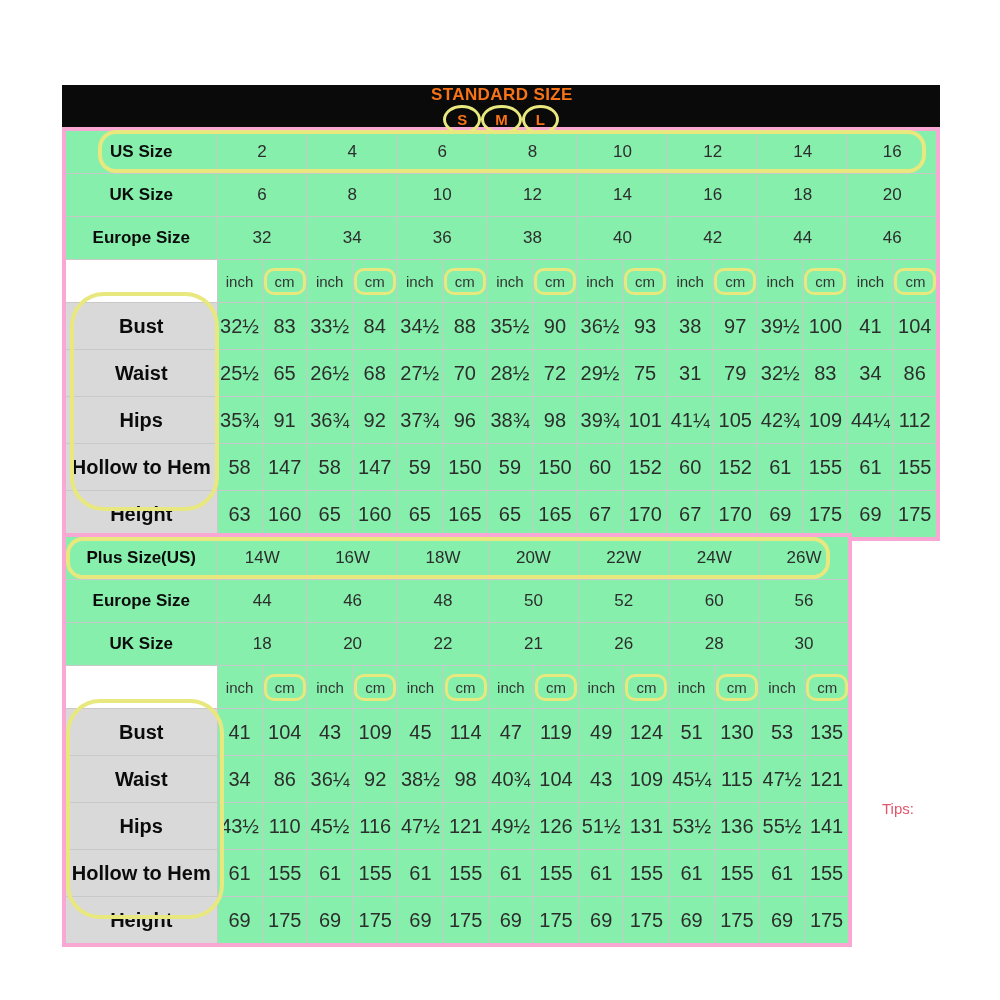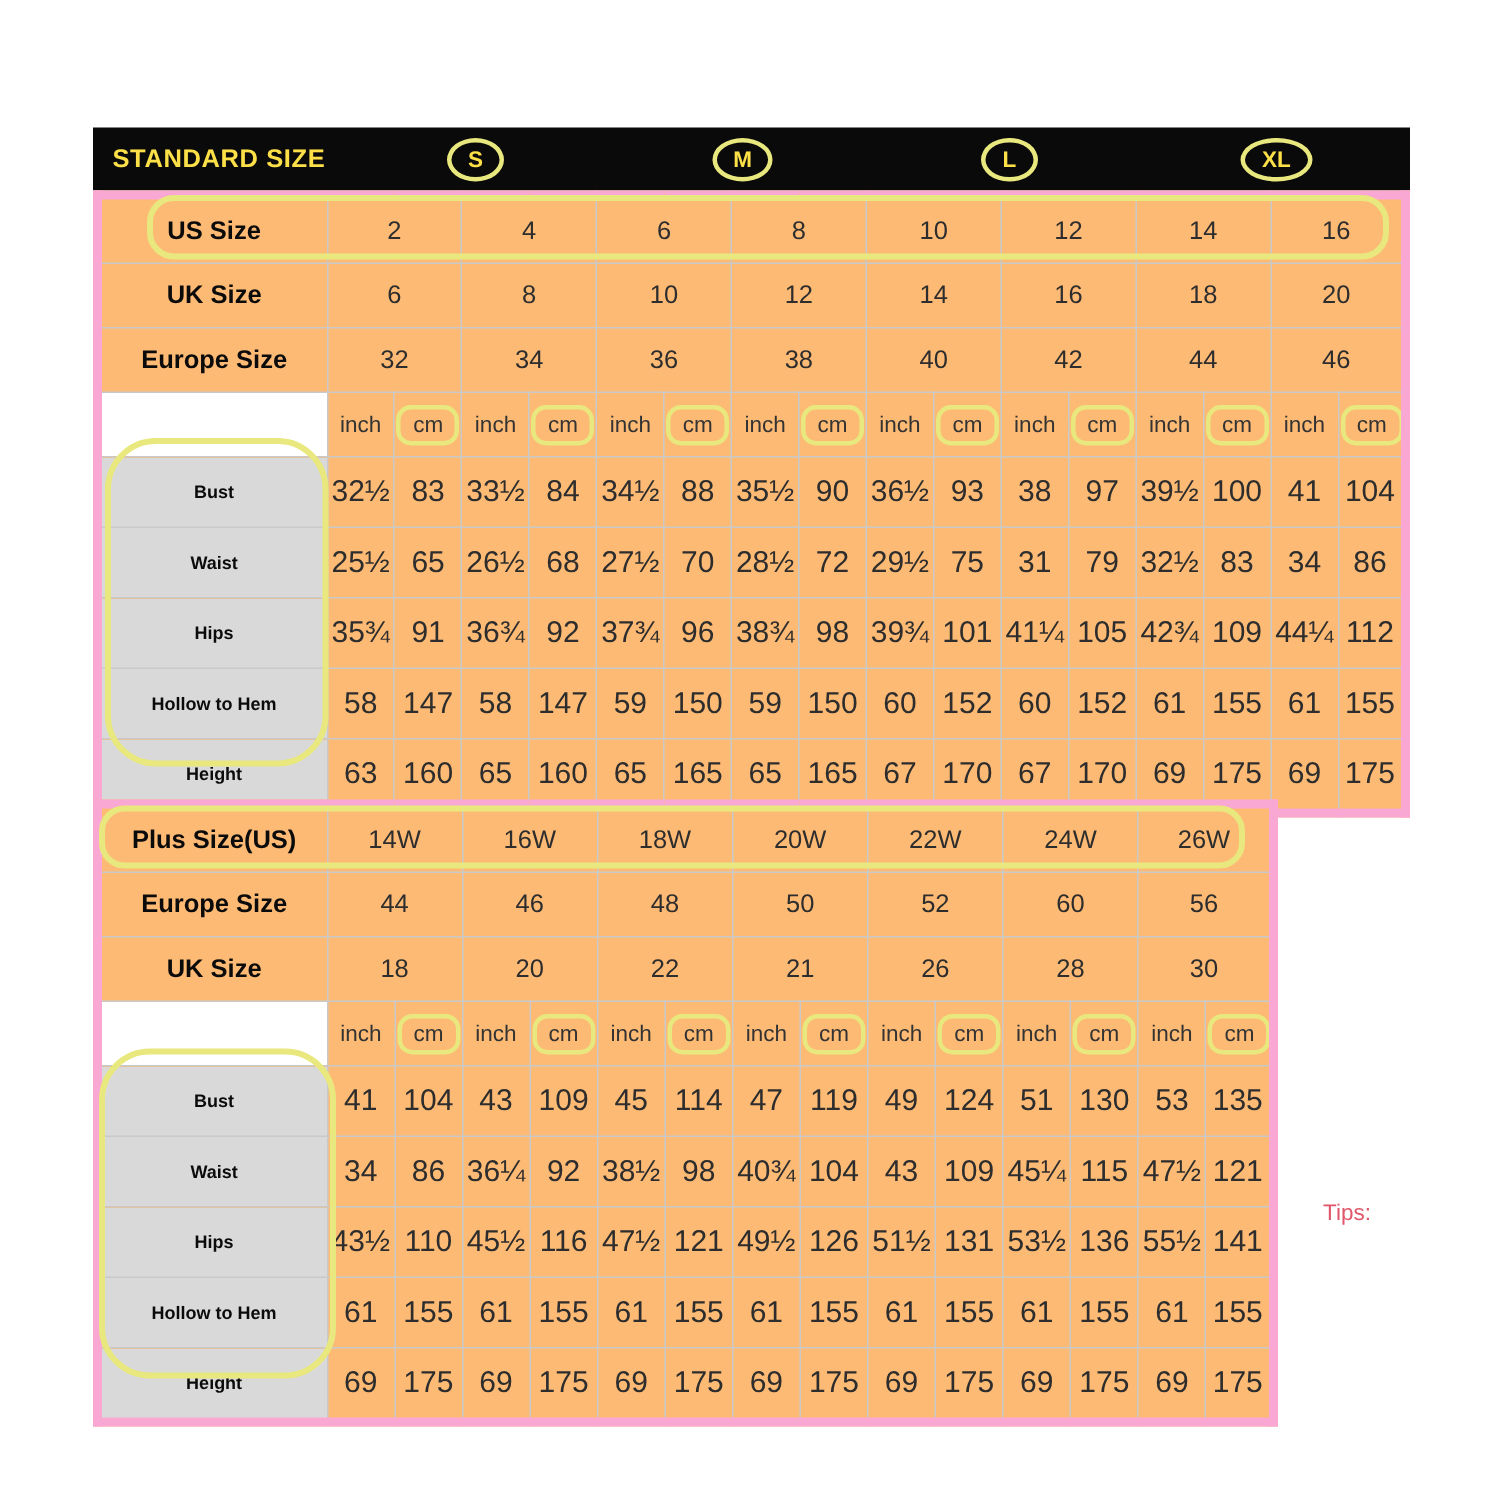--- a/index.html
+++ b/index.html
@@ -13,38 +13,38 @@
   body{
     width:1000px;height:1000px;position:relative;background:#ffffff;
     font-family:"Liberation Sans","DejaVu Sans",sans-serif;color:#2d2d2d;
   }
   .table-wrap{position:absolute;}
   #standard-wrap{left:62px;top:85px;width:878px;}
   #plus-wrap{left:62px;top:533px;width:790px;border-radius:12px;}
 
   .size-header-bar{
     height:42px;background:var(--bar-black);display:flex;align-items:center;
-    color:#fde047;font-weight:bold;
+    color:#f97316;font-weight:bold;flex-direction:column;
   }
   .size-header-title{width:153px;flex:none;padding-left:13px;font-size:17px;letter-spacing:.4px;}
   .size-groups{flex:1;display:flex;}
   .size-group{flex:1;display:flex;justify-content:center;align-items:center;}
   .group-oval{
     display:inline-block;border:3px solid var(--hl);border-radius:50%;
     padding:3px 11px;font-size:15px;line-height:17px;text-align:center;
   }
 
-  table{border-collapse:collapse;table-layout:fixed;width:100%;border:6px solid #f9a8d4;background:#fdba74;}
+  table{border-collapse:collapse;table-layout:fixed;width:100%;border:4px solid #f9a8d4;background:#86efac;}
   td{border:1px solid var(--grid);text-align:center;vertical-align:middle;overflow:hidden;}
   td.label-cell{font-weight:bold;font-size:16px;color:#0b0b0b;}
   tr.size-row td{height:40px;font-size:17px;}
   tr.unit-row td{height:40px;font-size:15px;color:#333;}
   tr.unit-row td.label-cell{background:#fff;}
   tr.measure-row td{height:44px;font-size:20px;}
-  tr.measure-row td.label-cell{background:var(--label-gray);font-size:12px;}
+  tr.measure-row td.label-cell{background:var(--label-gray);font-size:20px;}
   .cm-box{
     display:inline-block;border:3px solid var(--hl);border-radius:10px;
     padding:2px 6px;min-width:24px;
   }
 
   .hl-overlay{position:absolute;border:4px solid var(--hl);background:transparent;pointer-events:none;}
   #us-row-hl{left:36px;top:45px;width:820px;height:35px;border-radius:18px;}
   #std-label-hl{left:8px;top:207px;width:141px;height:211px;border-radius:34px;}
   #plus-row-hl{left:4px;top:4px;width:756px;height:34px;border-radius:17px;}
   #plus-label-hl{left:4px;top:166px;width:150px;height:212px;border-radius:34px;}
@@ -61,23 +61,20 @@
     <div class="size-header-title">STANDARD SIZE</div>
     <div class="size-groups" id="std-groups">
         <div class="size-group">
           <span class="group-oval">S</span>
         </div>
         <div class="size-group">
           <span class="group-oval">M</span>
         </div>
         <div class="size-group">
           <span class="group-oval">L</span>
-        </div>
-        <div class="size-group">
-          <span class="group-oval">XL</span>
         </div>
       </div>
   </div>
   <table id="std-table">
       <colgroup>
         <col style="width: 153px;">
         <col>
         <col>
         <col>
         <col>

